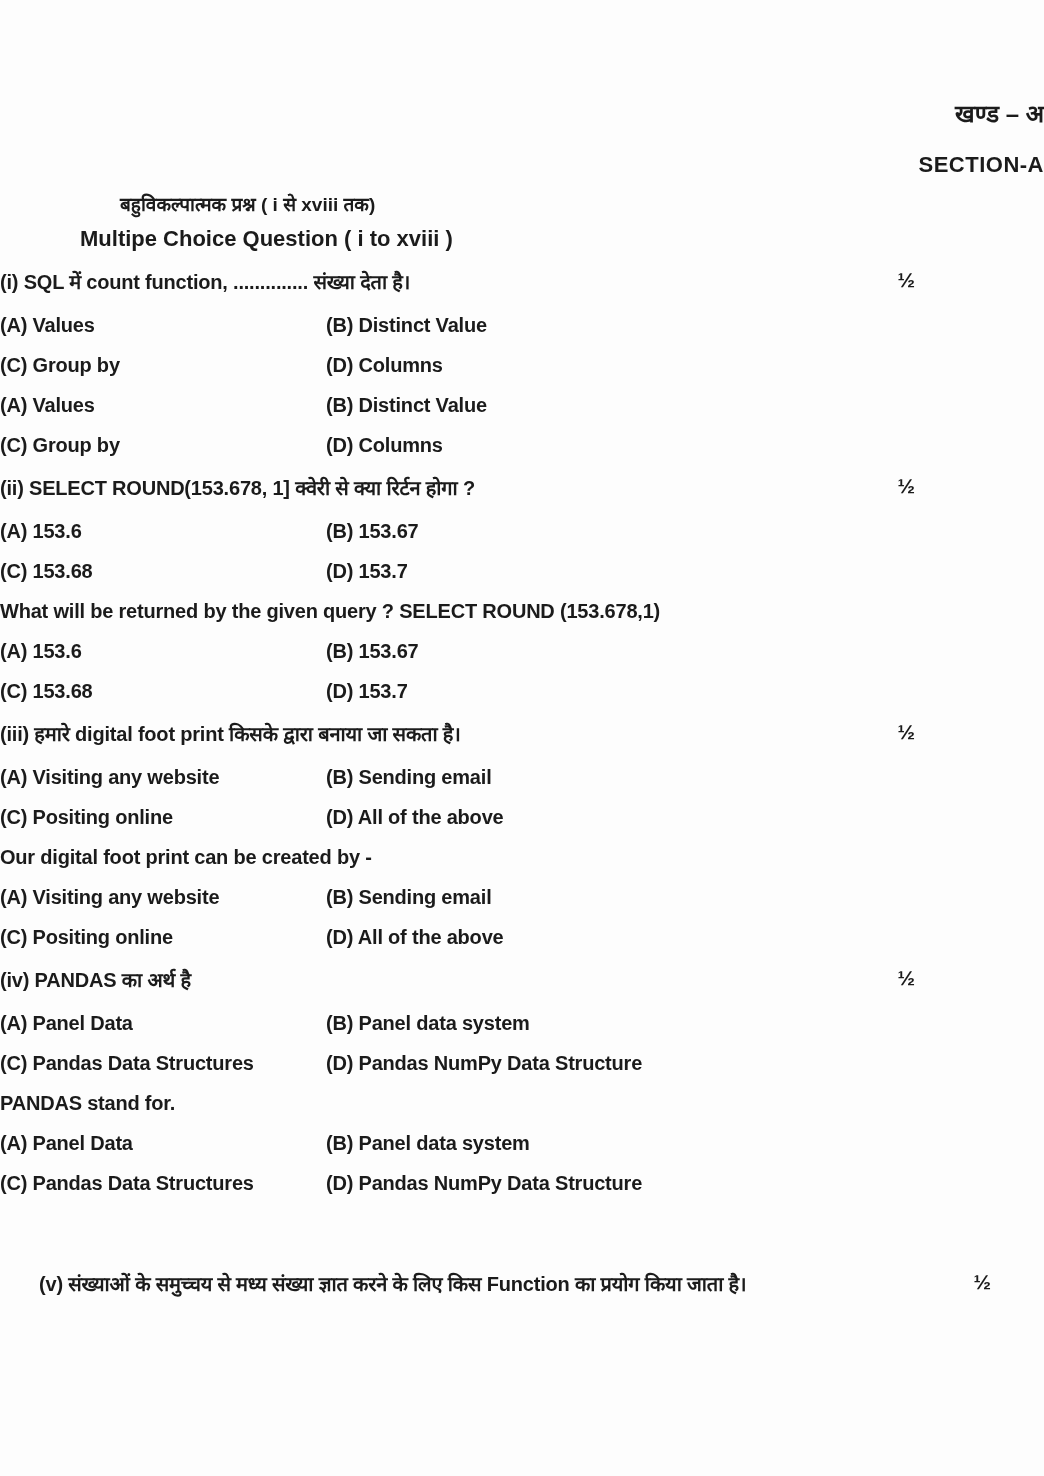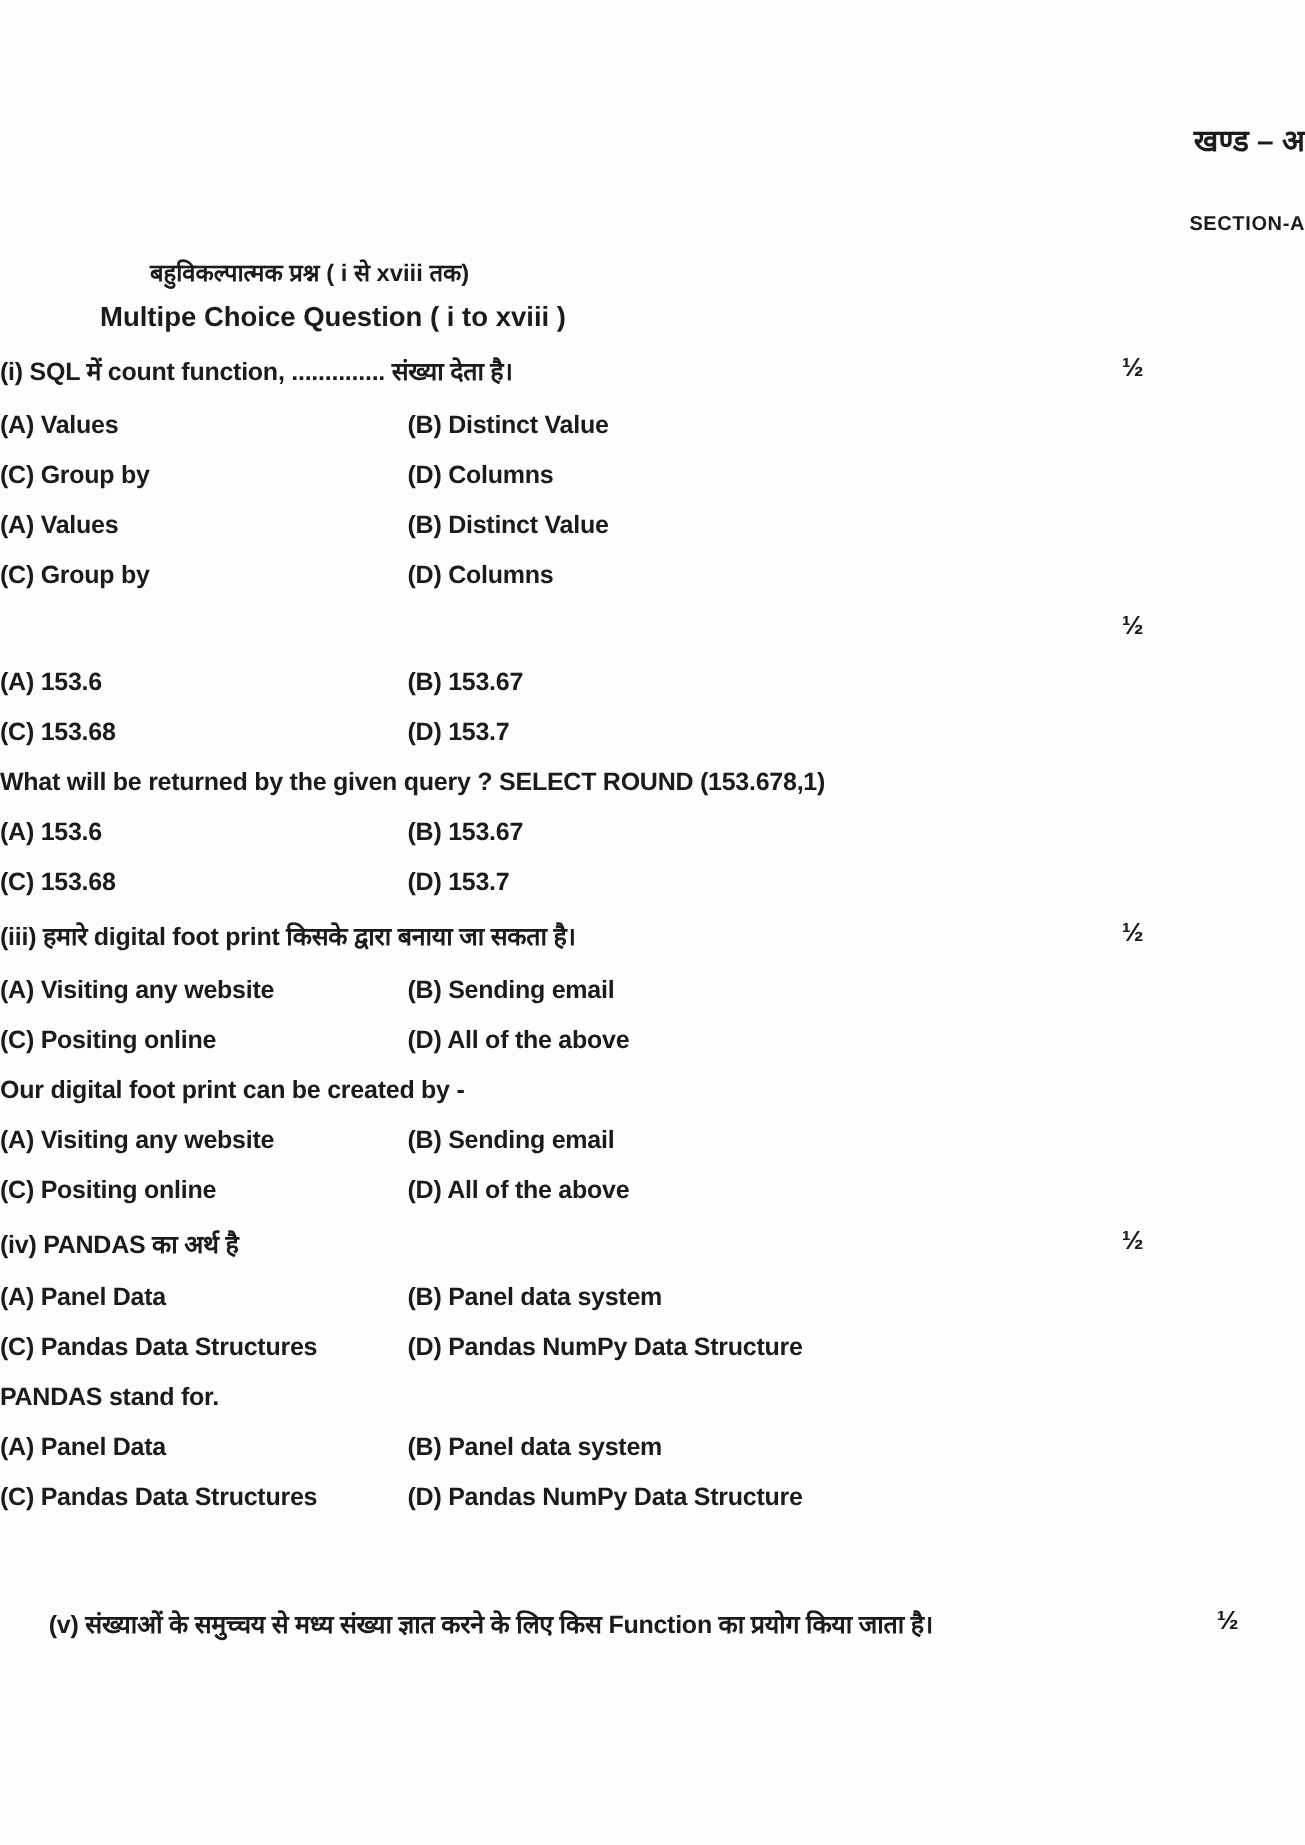--- a/index.html
+++ b/index.html
@@ -22,22 +22,22 @@
   .center-line {
     text-align: right;
     padding-left: 24px;
   }
   .khand {
     padding-top: 100px;
     font-size: 24px;
     line-height: 28px;
   }
   .section-en {
-    margin-top: 38px;
-    font-size: 16px;
+    margin-top: 23px;
+    font-size: 22px;
     line-height: 27px;
     letter-spacing: 0.5px;
   }
   .mcq-hi {
     margin-top: 12px;
     padding-left: 120px;
     font-size: 19px;
     line-height: 30px;
   }
   .mcq-en {
@@ -100,20 +100,21 @@
         <span class="opt">(B) Distinct Value</span>
       </div>
       <div class="row opts">
         <span class="opt opt-a">(C) Group by</span>
         <span class="opt">(D) Columns</span>
       </div>
     </section>
 
     <section>
       <div class="row q-head">
+        <span class="q-text">(ii) SELECT ROUND(153.678, 1] क्वेरी से क्या रिर्टन होगा ?</span>
         <span class="marks">½</span>
       </div>
       <div class="row opts">
         <span class="opt opt-a">(A) 153.6</span>
         <span class="opt">(B) 153.67</span>
       </div>
       <div class="row opts">
         <span class="opt opt-a">(C) 153.68</span>
         <span class="opt">(D) 153.7</span>
       </div>

